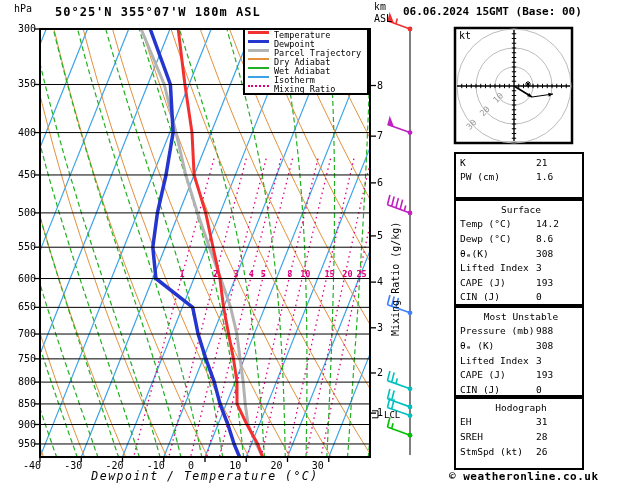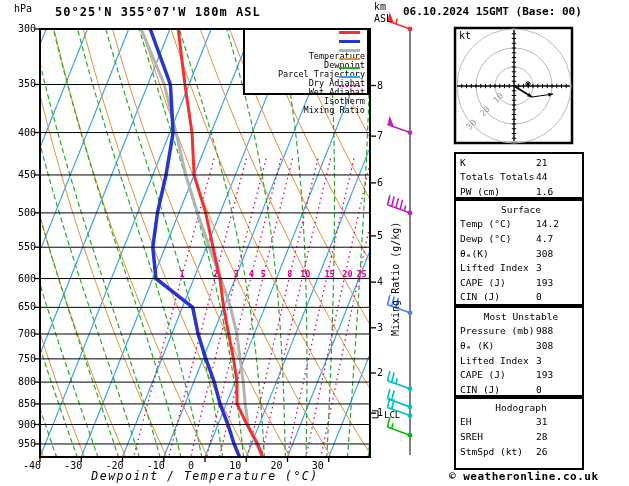--- a/index.html
+++ b/index.html
@@ -13,21 +13,21 @@
   .lab { position:absolute; font-size:10px; line-height:10px; white-space:pre; }
   .title { font-size:12px; font-weight:bold; letter-spacing:1px; }
   .datehead { font-size:11px; font-weight:bold; }
   .ptick { position:absolute; width:30px; text-align:right; font-size:10px; line-height:10px; }
   .ttick { position:absolute; width:34px; font-size:10px; line-height:10px; }
   .kmtick { position:absolute; font-size:10px; line-height:10px; }
   .rotlab { position:absolute; transform:rotate(-90deg); transform-origin:left top; font-size:10px; white-space:nowrap; }
   
   #legend { position:absolute; left:243px; top:28px; width:126px; height:67px;
             border:2px solid #000; background:#fff; padding:1px 2px 0 3px; }
-  .lrow { display:flex; align-items:flex-end; height:9px;flex-direction:column; }
+  .lrow { display:flex; align-items:flex-start; height:9px; }
   .lswatch { width:21px; margin-right:5px; flex:0 0 21px; }
   .llabel { font-size:8.5px; line-height:9px; white-space:nowrap; }
   
   .tbox { position:absolute; left:454px; width:130px; border:2px solid #000; background:#fff; padding:1px 0 0 4px; }
   .trow { display:flex; height:14.6px; align-items:center; }
   .ttitle { justify-content:center; padding-right:0; }
   .tlabel { flex:0 0 76px; font-size:9.5px; white-space:pre; }
   .tval { font-size:9.5px; white-space:pre; }
   .tt { font-size:9.5px; font-weight:normal; }
   #footer { position:absolute; left:449px; top:470px; font-size:11px; font-weight:bold; letter-spacing:0.5px; }
@@ -283,21 +283,21 @@
         <line x1="528" y1="81" x2="528" y2="87" stroke="#000" stroke-width="1"></line>
         <line x1="526" y1="82" x2="530" y2="86" stroke="#000" stroke-width="1"></line>
         <line x1="526" y1="86" x2="530" y2="82" stroke="#000" stroke-width="1"></line>
       </g>
     </svg>
 
   <span class="lab" style="left:14px; top:4px;">hPa</span>
   <span class="lab title" style="left:55px; top:7px;">50°25'N 355°07'W 180m ASL</span>
   <span class="lab" style="left:374px; top:3px;font-family:Liberation Mono, monospace;">km</span>
   <span class="lab" style="left:374px; top:14px;">ASL</span>
-  <span class="lab datehead" style="left:403px; top:7px;">06.10.2024 15GMT (Base: 00)</span>
+  <span class="lab datehead" style="left:403px; top:7px;">06.06.2024 15GMT (Base: 00)</span>
 
   <div id="legend">
       <div class="lrow">
         <div class="lswatch" style="border-top: 3px solid rgb(242, 48, 48);"></div>
         <span class="llabel">Temperature</span>
       </div>
       <div class="lrow">
         <div class="lswatch" style="border-top: 3px solid rgb(37, 53, 207);"></div>
         <span class="llabel">Dewpoint</span>
       </div>
@@ -368,39 +368,35 @@
 
   <span id="kt-label">kt</span>
 
   <div id="tables">
       <div class="tbox" style="top: 152px; height: 47px;">
         <div class="trow">
           <span class="tlabel">K</span>
           <span class="tval">21</span>
         </div>
         <div class="trow">
-          <span class="tlabel">Totals Totals</span>
-          <span class="tval">44</span>
-        </div>
-        <div class="trow">
           <span class="tlabel">PW (cm)</span>
           <span class="tval">1.6</span>
         </div>
       </div>
       <div class="tbox" style="top: 199px; height: 107px;">
         <div class="trow ttitle">
           <span class="tt">Surface</span>
         </div>
         <div class="trow">
           <span class="tlabel">Temp (°C)</span>
           <span class="tval">14.2</span>
         </div>
         <div class="trow">
           <span class="tlabel">Dewp (°C)</span>
-          <span class="tval">4.7</span>
+          <span class="tval">8.6</span>
         </div>
         <div class="trow">
           <span class="tlabel">θₑ(K)</span>
           <span class="tval">308</span>
         </div>
         <div class="trow">
           <span class="tlabel">Lifted Index</span>
           <span class="tval">3</span>
         </div>
         <div class="trow">

